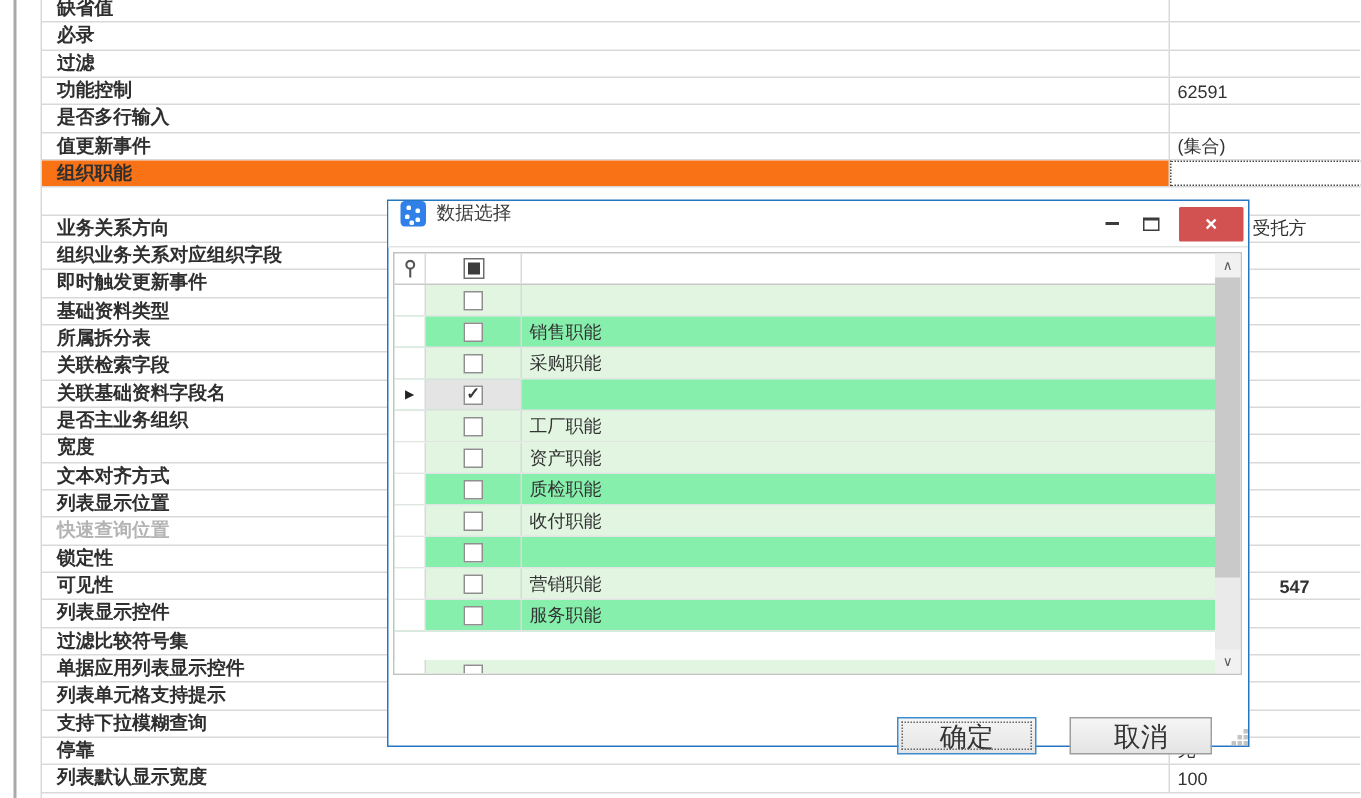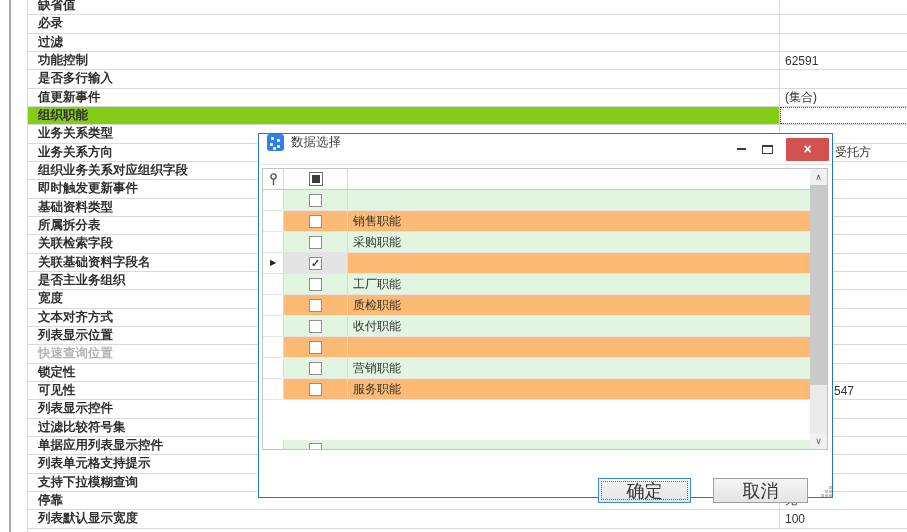--- a/index.html
+++ b/index.html
@@ -11,21 +11,21 @@
   .vline-outer { position:absolute; left:9px; top:0; bottom:0; width:2px; background:#a9a9a9; }
   .vline-inner { position:absolute; left:27px; top:0; bottom:0; width:1px; background:#d9d9d9; }
   #prop-grid { position:absolute; left:0; top:-3px; right:0; }
   .prow { margin-left:28px; height:18.34px; border-bottom:1px solid #d9d9d9;
     display:flex; align-items:center; }
   .plabel { width:752px; height:100%; padding-left:10px; border-right:1px solid #d9d9d9;
     font-size:12.5px; font-weight:bold; color:#2f2f2f; display:flex; align-items:center;
     white-space:nowrap; overflow:hidden; }
   .pvalue { flex:1; height:100%; position:relative; display:flex; align-items:center;
     padding-left:5px; font-size:12px; color:#333; white-space:nowrap; }
-  .prow.sel .plabel { background:#84cc16; }
+  .prow.sel .plabel { background:#f97316; }
   .prow.dis .plabel { color:#b4b4b4; }
   .pvalue.focused { outline:1px dotted #4a4a4a; outline-offset:-1px; margin-right:-3px; }
 
   
   #dialog { position:absolute; left:258px; top:133px; width:575px; height:365px;
     background:#fff; border:1px solid #2577c4; z-index:10; }
   #titlebar { height:31px; display:flex; align-items:flex-start; padding-left:8px;
     border-bottom:1px solid #e3e3e3; background:#fff; }
   #app-icon { width:17px; height:17px; background:#2f80e8; border-radius:3px;
     position:relative; flex:0 0 auto; }
@@ -41,21 +41,21 @@
     border-radius:1px; color:#fff; font-size:14px; font-weight:bold; line-height:1; }
 
   
   #list { position:absolute; left:3px; top:34px; width:566px; height:282px;
     border:1px solid #c2c2c2; background:#fff; overflow:hidden; }
   #list-head { height:21px; display:flex; border-bottom:1px solid #c9c9c9; margin-right:17px; }
   .col-ind { width:21px; border-right:1px solid #d9d9d9; display:flex; align-items:center; justify-content:center; }
   .col-chk { width:64px; border-right:1px solid #d9d9d9; display:flex; align-items:center; justify-content:center; }
   .col-name { flex:1; display:flex; align-items:center; padding-left:5px; font-size:12px; color:#333; }
   #rows { position:absolute; left:0; top:21px; right:17px; bottom:0; overflow:hidden; }
-  .lrow { height:21px; display:flex; border-bottom:1px solid #e4e4e4; background:#fdba74; }
+  .lrow { height:21px; display:flex; border-bottom:1px solid #e4e4e4; background:#86efac; }
   .lrow.green { background:#e1f5e1;text-align:center; }
   .lrow .col-ind { background:#fff; }
   .lrow.current .col-chk { background:#e4e4e4; }
   .cbx { width:13px; height:13px; background:#fff; border:1px solid #8f8f8f;
     display:flex; align-items:center; justify-content:center;
     font-size:11px; font-weight:bold; color:#3a3a3a; line-height:1; }
   .cbx-head { width:14px; height:14px; background:#fff; border:1px solid #6e6e6e;
     display:flex; align-items:center; justify-content:center; }
   .cbx-head i { width:8px; height:8px; background:#3c3c3c; }
   .cur-arrow { font-size:8px; color:#222; line-height:1; }
@@ -133,21 +133,20 @@
   </div>
 
   <div class="prow sel">
     <div class="plabel">组织职能</div>
     <div class="pvalue focused">
           <span class="pvtext"></span>
         </div>
   </div>
 
   <div class="prow">
-    <div class="plabel">业务关系类型</div>
     <div class="pvalue">
           <span class="pvtext"></span>
         </div>
   </div>
 
   <div class="prow">
     <div class="plabel">业务关系方向</div>
     <div class="pvalue">
           <span class="pvtext" style="margin-left: 50px;">受托方</span>
         </div>
@@ -233,21 +232,21 @@
   <div class="prow">
     <div class="plabel">锁定性</div>
     <div class="pvalue">
           <span class="pvtext"></span>
         </div>
   </div>
 
   <div class="prow">
     <div class="plabel">可见性</div>
     <div class="pvalue">
-          <span class="pvtext" style="margin-left: 49px;">547</span>
+          <span class="pvtext" style="margin-left: 68px; font-weight: bold;">547</span>
         </div>
   </div>
 
   <div class="prow">
     <div class="plabel">列表显示控件</div>
     <div class="pvalue">
           <span class="pvtext"></span>
         </div>
   </div>
 
@@ -371,20 +370,29 @@
     <div class="col-ind">
               <span class="cur-arrow"></span>
             </div>
     <div class="col-chk">
               <span class="cbx"></span>
             </div>
     <div class="col-name">工厂职能</div>
   </div>
 
 
+  <div class="lrow green">
+    <div class="col-ind">
+              <span class="cur-arrow"></span>
+            </div>
+    <div class="col-chk">
+              <span class="cbx"></span>
+            </div>
+    <div class="col-name">资产职能</div>
+  </div>
 
   <div class="lrow">
     <div class="col-ind">
               <span class="cur-arrow"></span>
             </div>
     <div class="col-chk">
               <span class="cbx"></span>
             </div>
     <div class="col-name">质检职能</div>
   </div>

